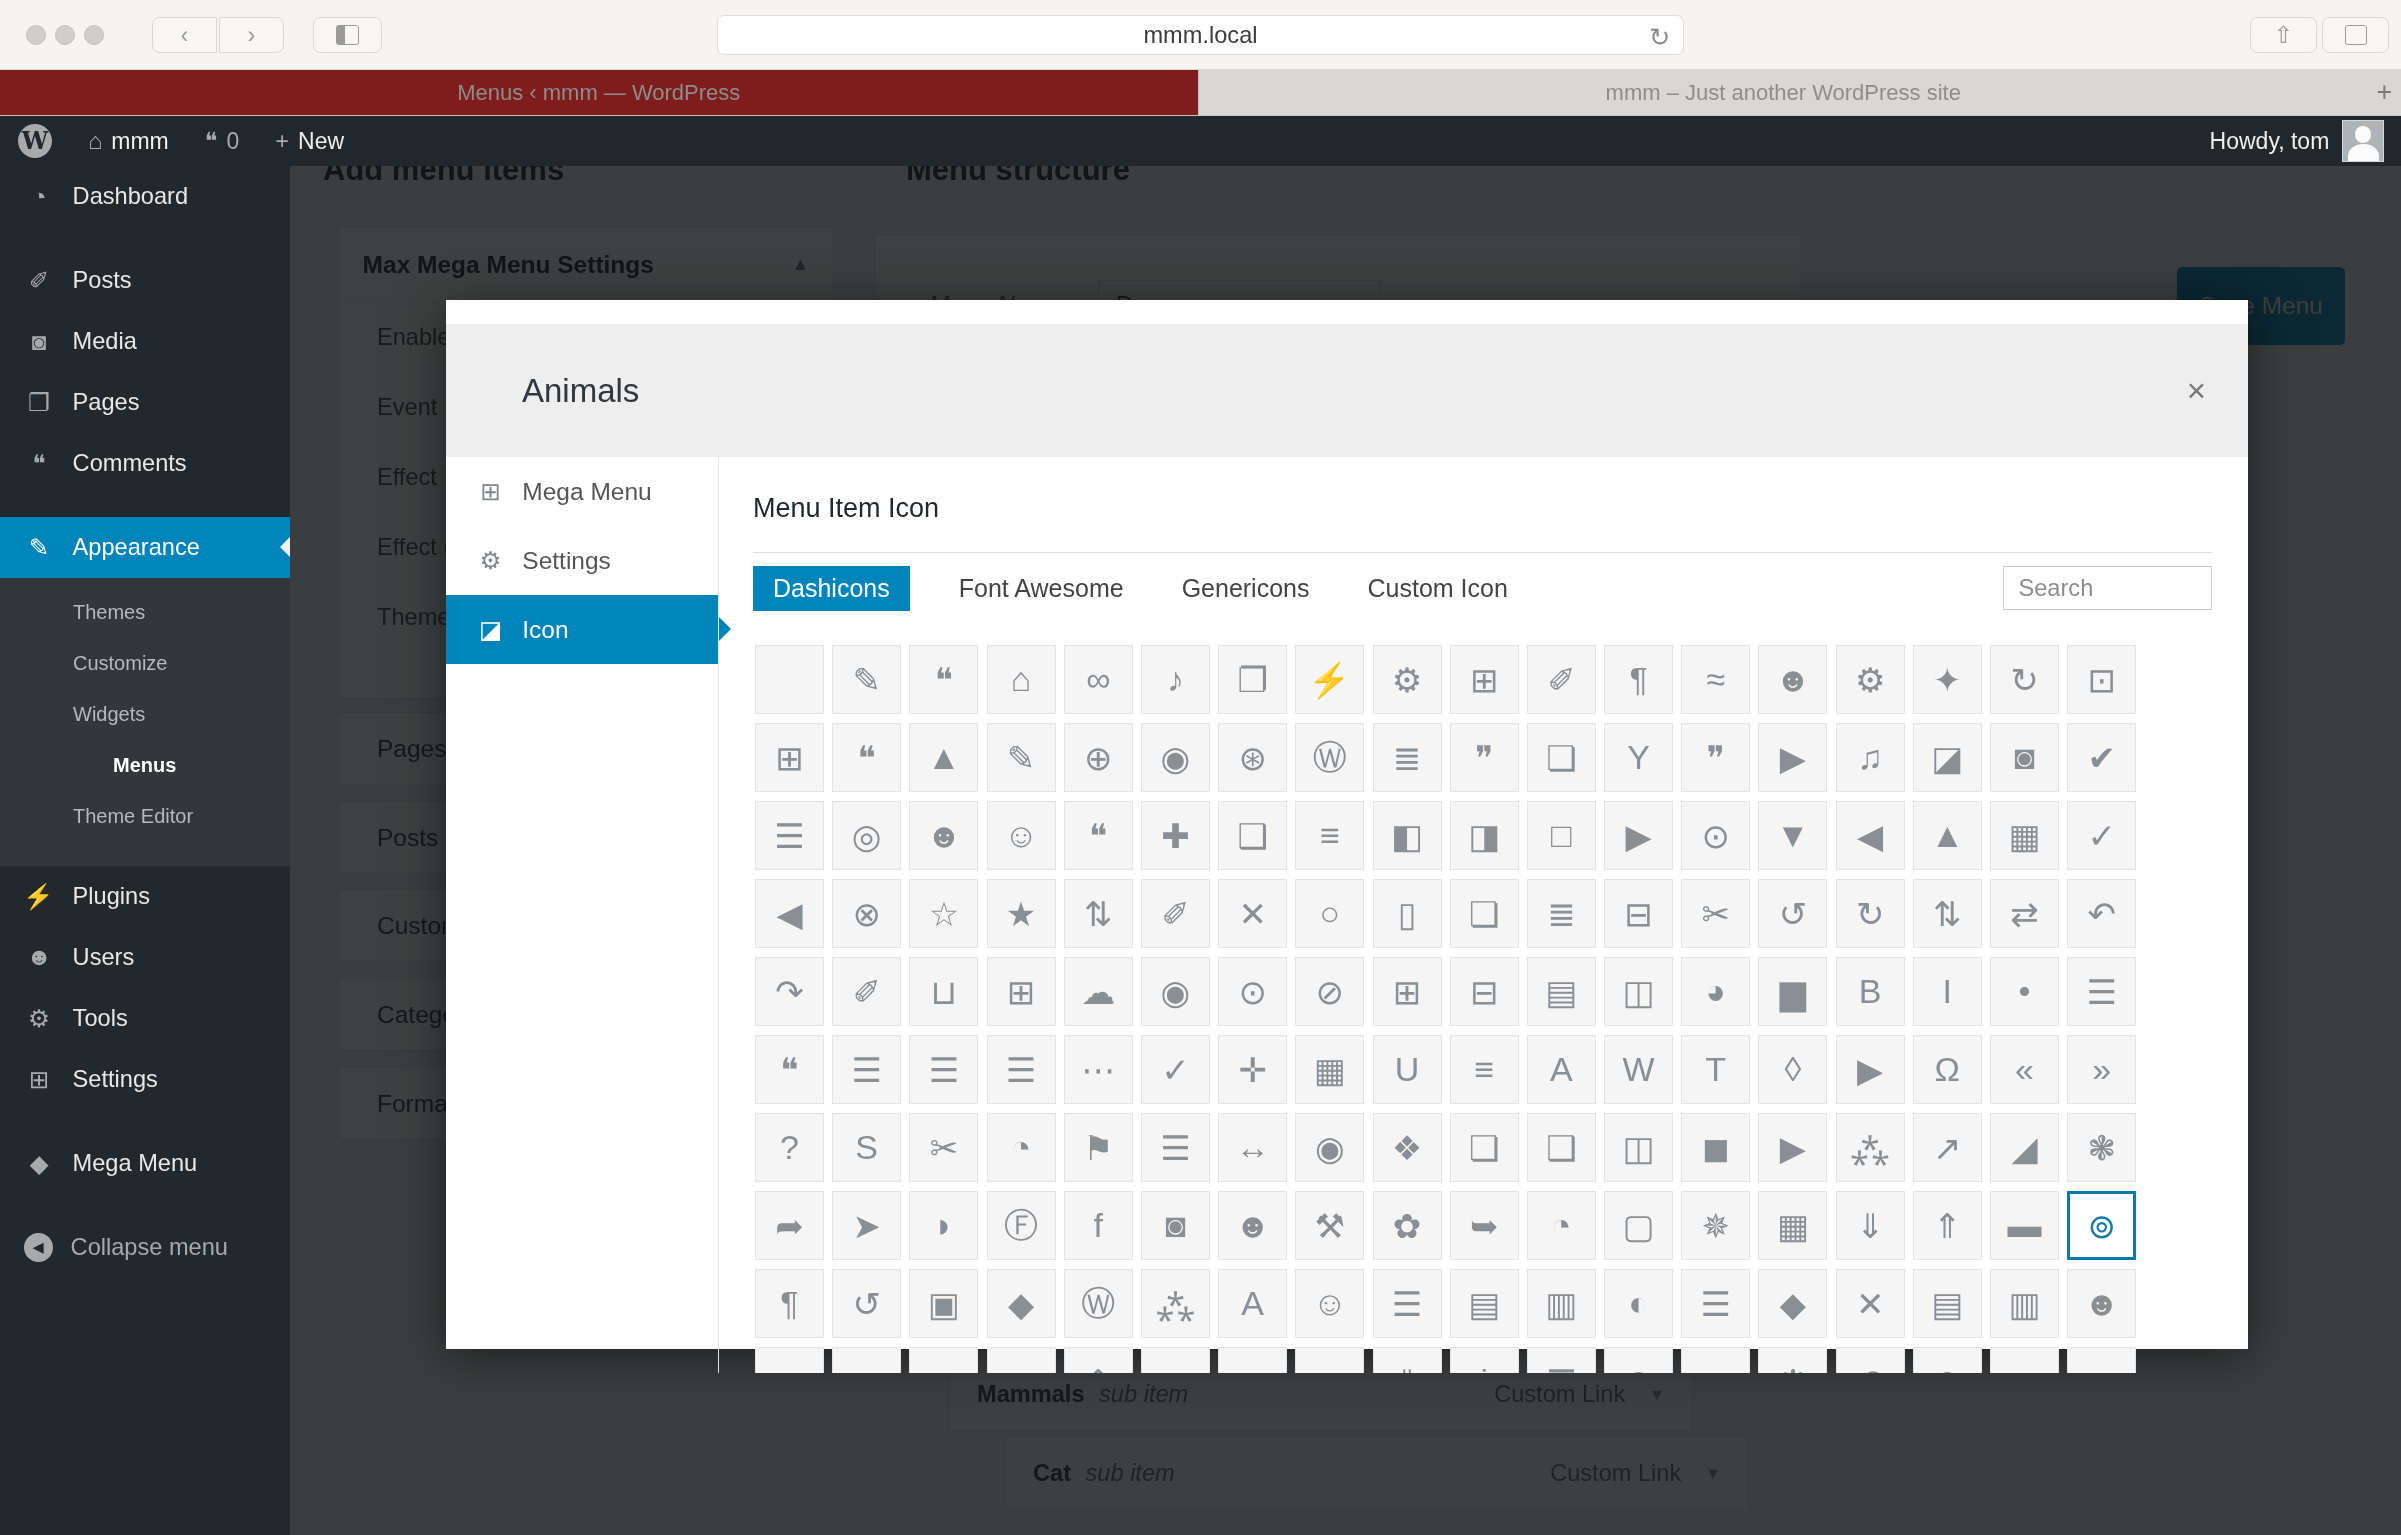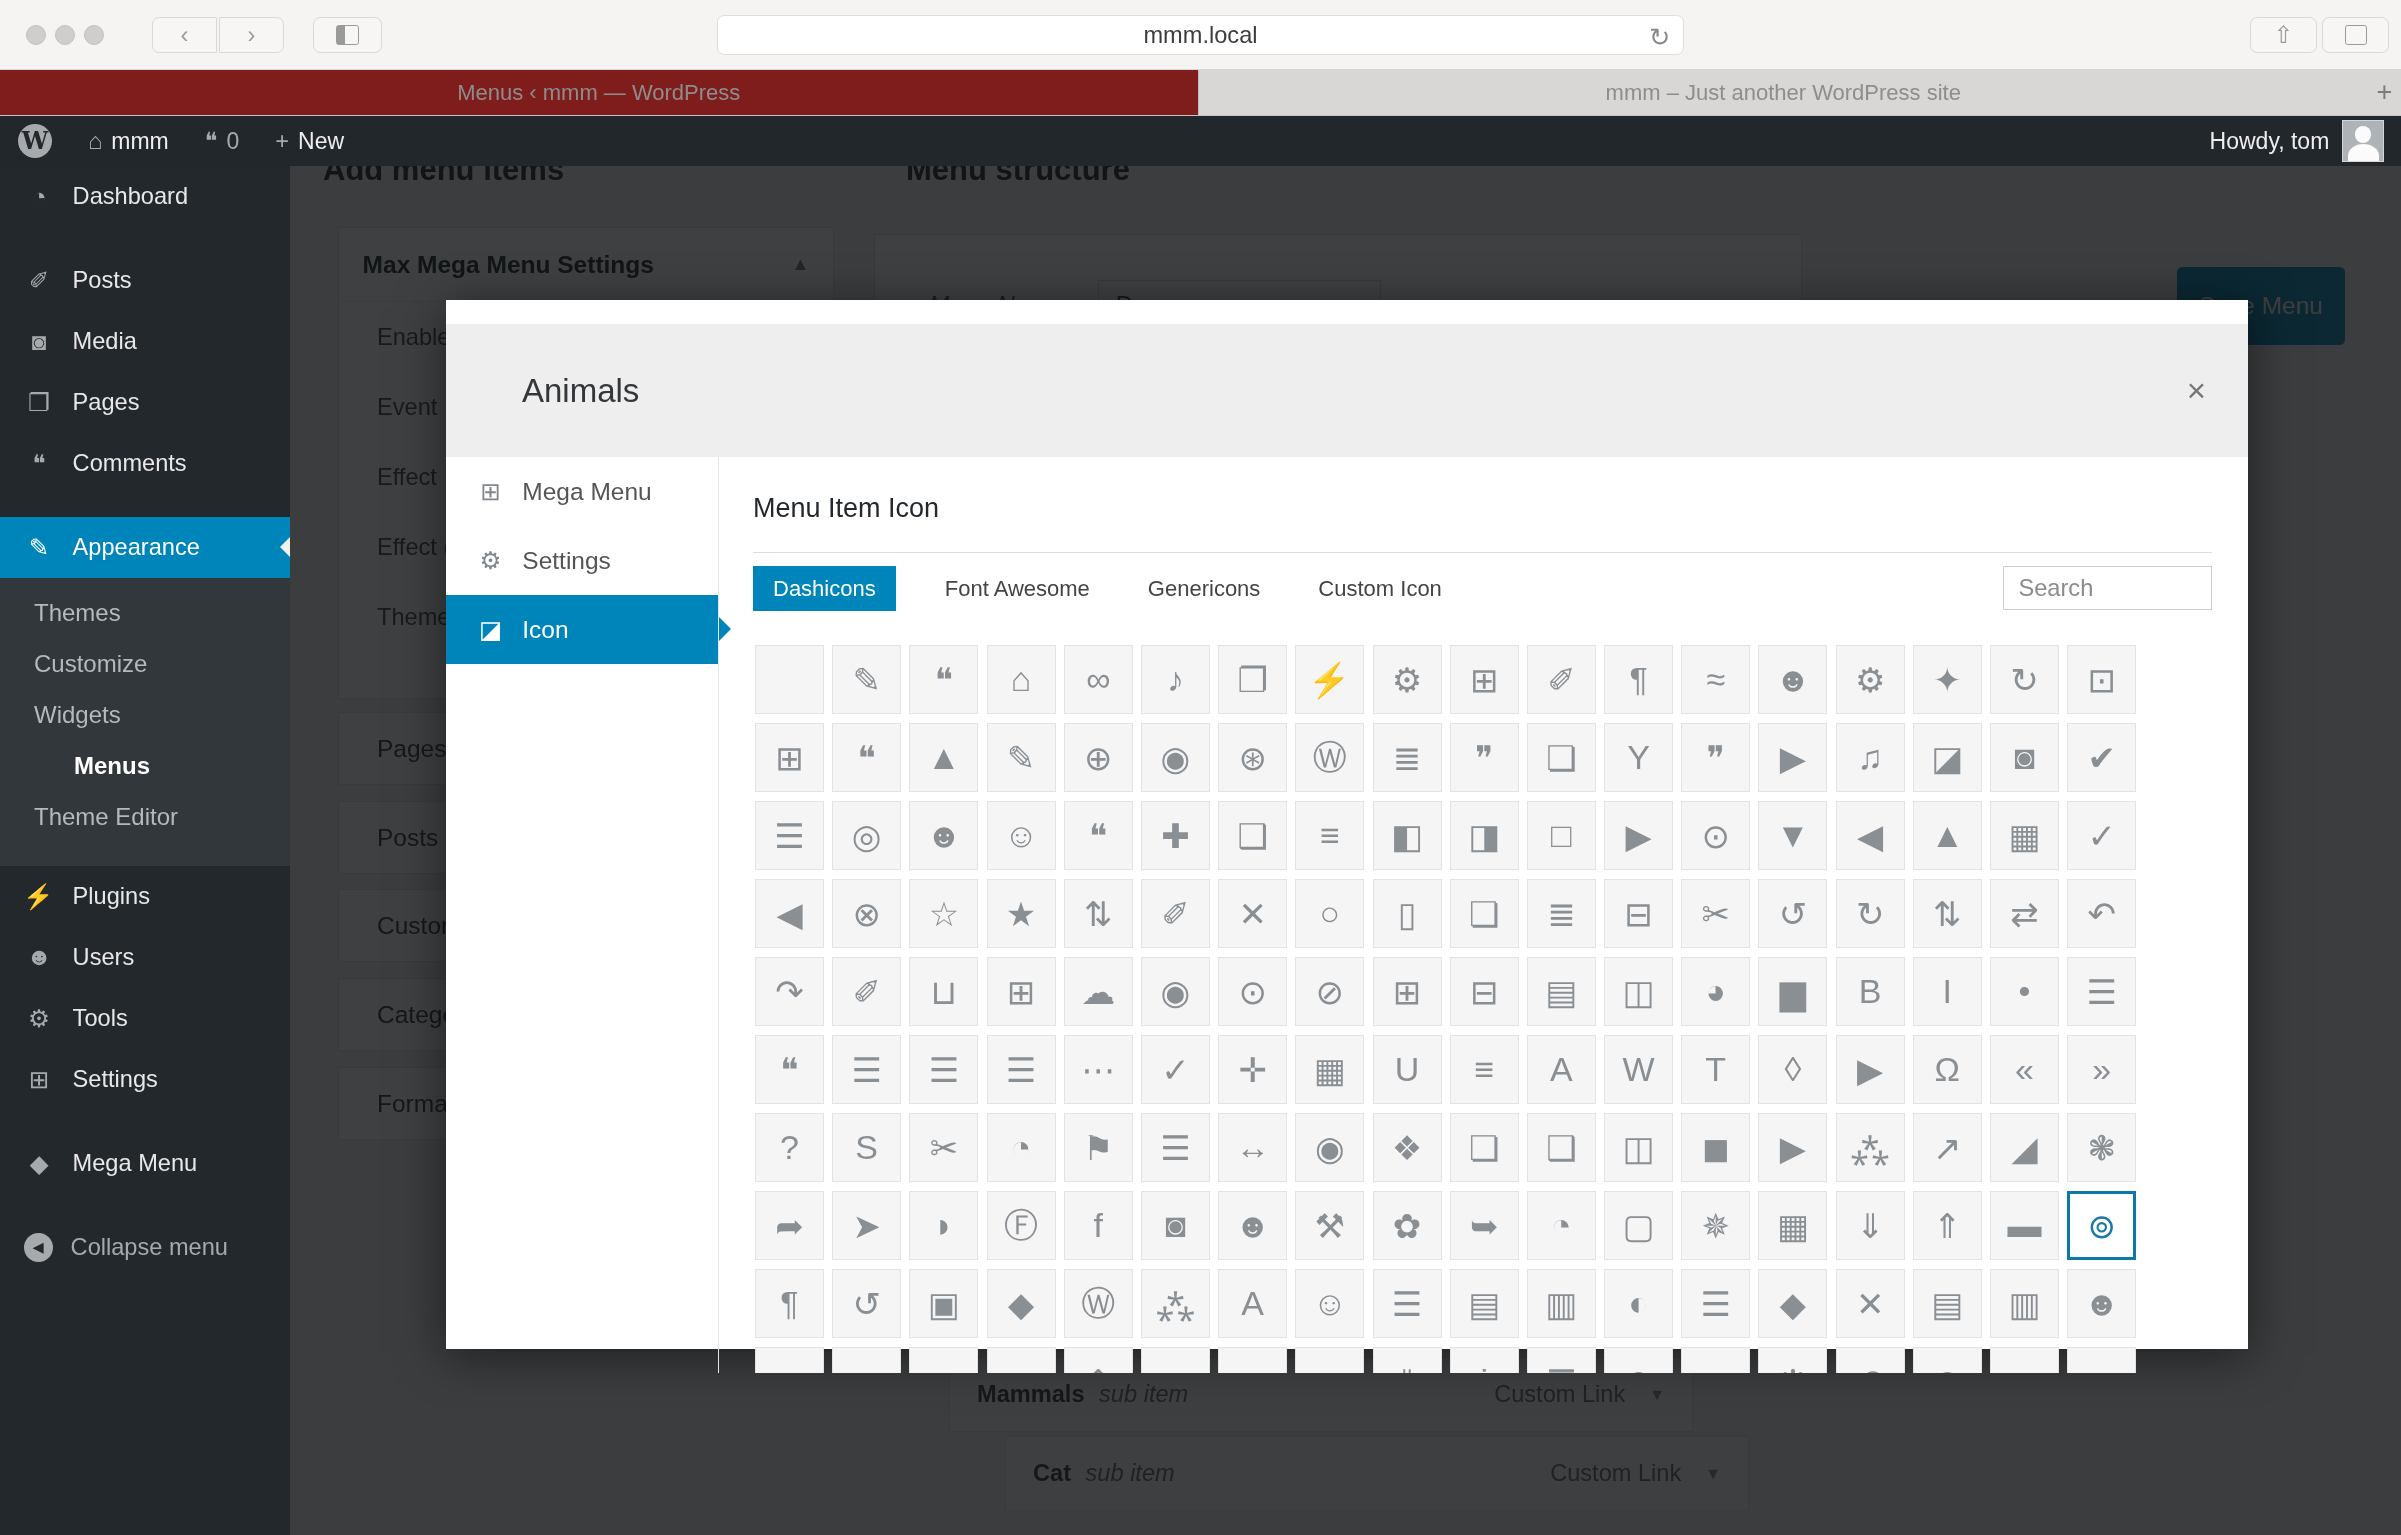--- a/index.html
+++ b/index.html
@@ -55,22 +55,22 @@
     background:#23282d; color:#eee; font-size:23.6px; }
   .sb-item{ position:relative; height:61px; display:flex; align-items:center; gap:18px;
     padding-left:23.6px; color:#e8e8e8; }
   .sb-item .sb-ic{ width:31px; text-align:center; color:#a7aaad; font-size:24.5px; }
   .sb-gap{ height:23px; }
   .sb-item.active{ background:#0085ba; color:#fff; }
   .sb-item.active .sb-ic{ color:#fff; }
   .sb-item.active::after{ content:""; position:absolute; right:-1.8px; top:50%; margin-top:-12.7px;
     border-top:12.7px solid transparent; border-bottom:12.7px solid transparent; border-right:12.7px solid #f1f1f1; }
   .sb-sub{ background:#32373c; padding:9px 0 23.6px 0; }
-  .sb-sub .sb-subitem{ height:51px; display:flex; align-items:center; padding-left:34px;
-    color:#b4b9be; font-size:24px; }
+  .sb-sub .sb-subitem{ height:51px; display:flex; align-items:center; padding-left:73px;
+    color:#b4b9be; font-size:20px; }
   .sb-sub .sb-subitem.current{ color:#fff; font-weight:bold;margin-left:40px; }
   .sb-item.muted{ color:#a7aaad; }
   .collapse-circle{ width:29px;height:29px;border-radius:50%;background:#a7aaad;color:#23282d;
     display:flex;align-items:center;justify-content:center;font-size:14.5px; }
 
   
   .content{ position:absolute; left:290px; top:166px; width:2111px; height:1370px;
     background:#f1f1f1; overflow:hidden; }
   .bg-h1{ position:absolute; font-size:31px; font-weight:bold; color:#23282d; top:-14.5px; }
   .h1-left{ left:33px; } .h1-right{ left:616px; }
@@ -116,21 +116,21 @@
     padding-left:29px; font-size:24.5px; color:#555; }
   .mnav-item .mn-ic{ width:31px; text-align:center; color:#82878c; font-size:24.5px; }
   .mnav-item.active{ background:#0085ba; color:#fff; }
   .mnav-item.active .mn-ic{ color:#fff; }
   .mnav-item.active::after{ content:""; position:absolute; right:-12.7px; top:50%; margin-top:-12.7px;
     border-top:12.7px solid transparent; border-bottom:12.7px solid transparent; border-left:12.7px solid #0085ba; }
   .mcontent{ position:relative; flex:1; }
   .mc-heading{ position:absolute; left:34px; top:36px; font-size:27px; color:#23282d; }
   .mc-divider{ position:absolute; left:34px; top:95px; width:1459px; border-top:0.9px solid #ddd; }
   .tabrow{ position:absolute; left:34px; top:109px; height:45px; display:flex; align-items:center; gap:40px; }
-  .mtab{ font-size:22px; color:#444; padding:0 9px; height:45px; display:flex; align-items:center; }
+  .mtab{ font-size:25px; color:#444; padding:0 9px; height:45px; display:flex; align-items:center; }
   .mtab.active{ background:#0085ba; color:#fff; padding:0 20px; }
   .msearch{ position:absolute; left:1284px; top:109px; width:209px; height:44px;
     border:0.9px solid #ccc; background:#fff; font-size:23.6px; color:#444; padding-left:14.5px;
     font-family:"Liberation Sans", sans-serif; }
   .msearch::placeholder{ color:#8c8c8c; }
   .icon-grid{ position:absolute; left:36px; top:188px; width:1470px; height:728px; overflow:hidden;
     display:grid; grid-template-columns:repeat(18, 69px); grid-auto-rows:69px; column-gap:8.2px; row-gap:9px; }
   .icell{ background:#f5f5f5; border:1.8px solid #e3e3e3; display:flex; align-items:center;
     justify-content:center; font-size:34px; color:#8a8f94; }
   .icell.selected{ background:#fff; border:3.6px solid #0e78a8; color:#1a7aa6; }

